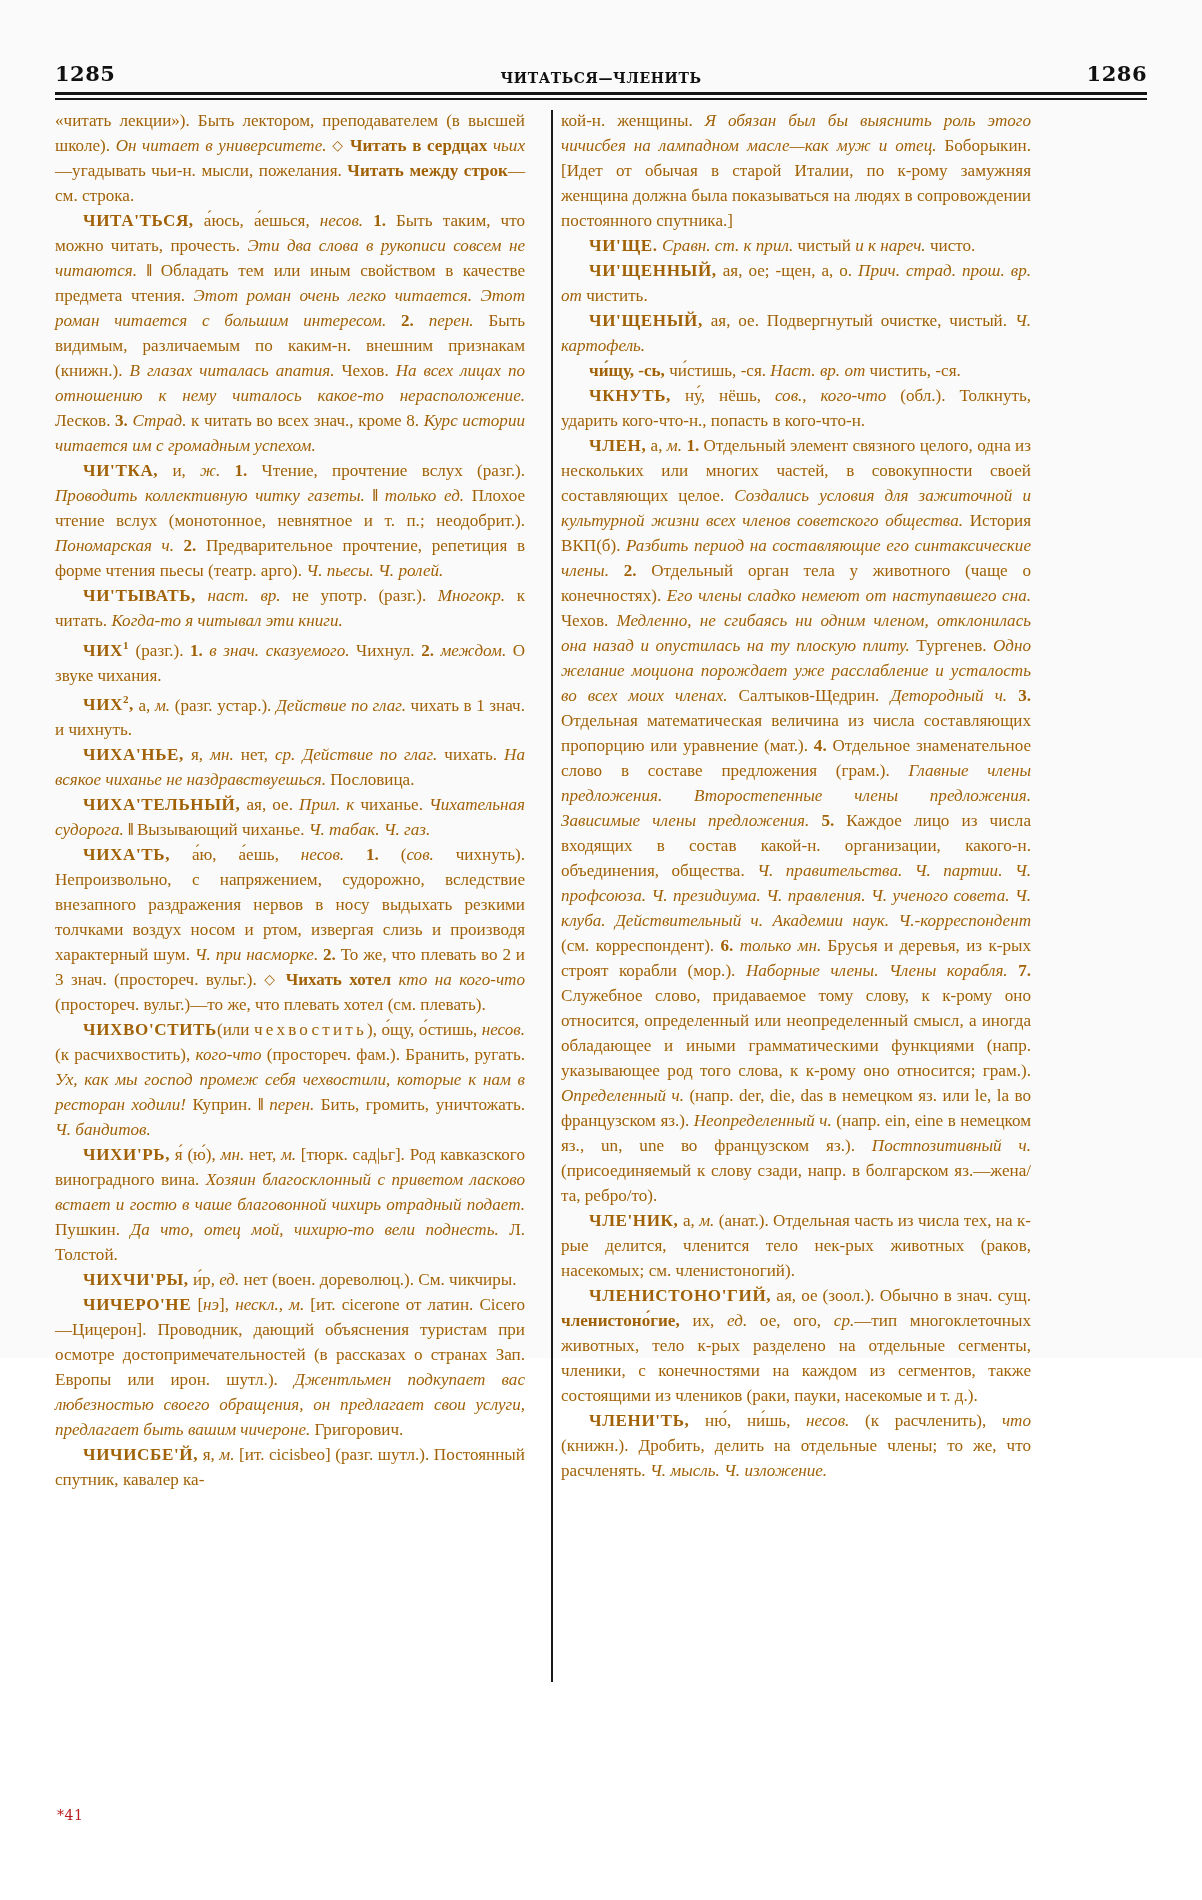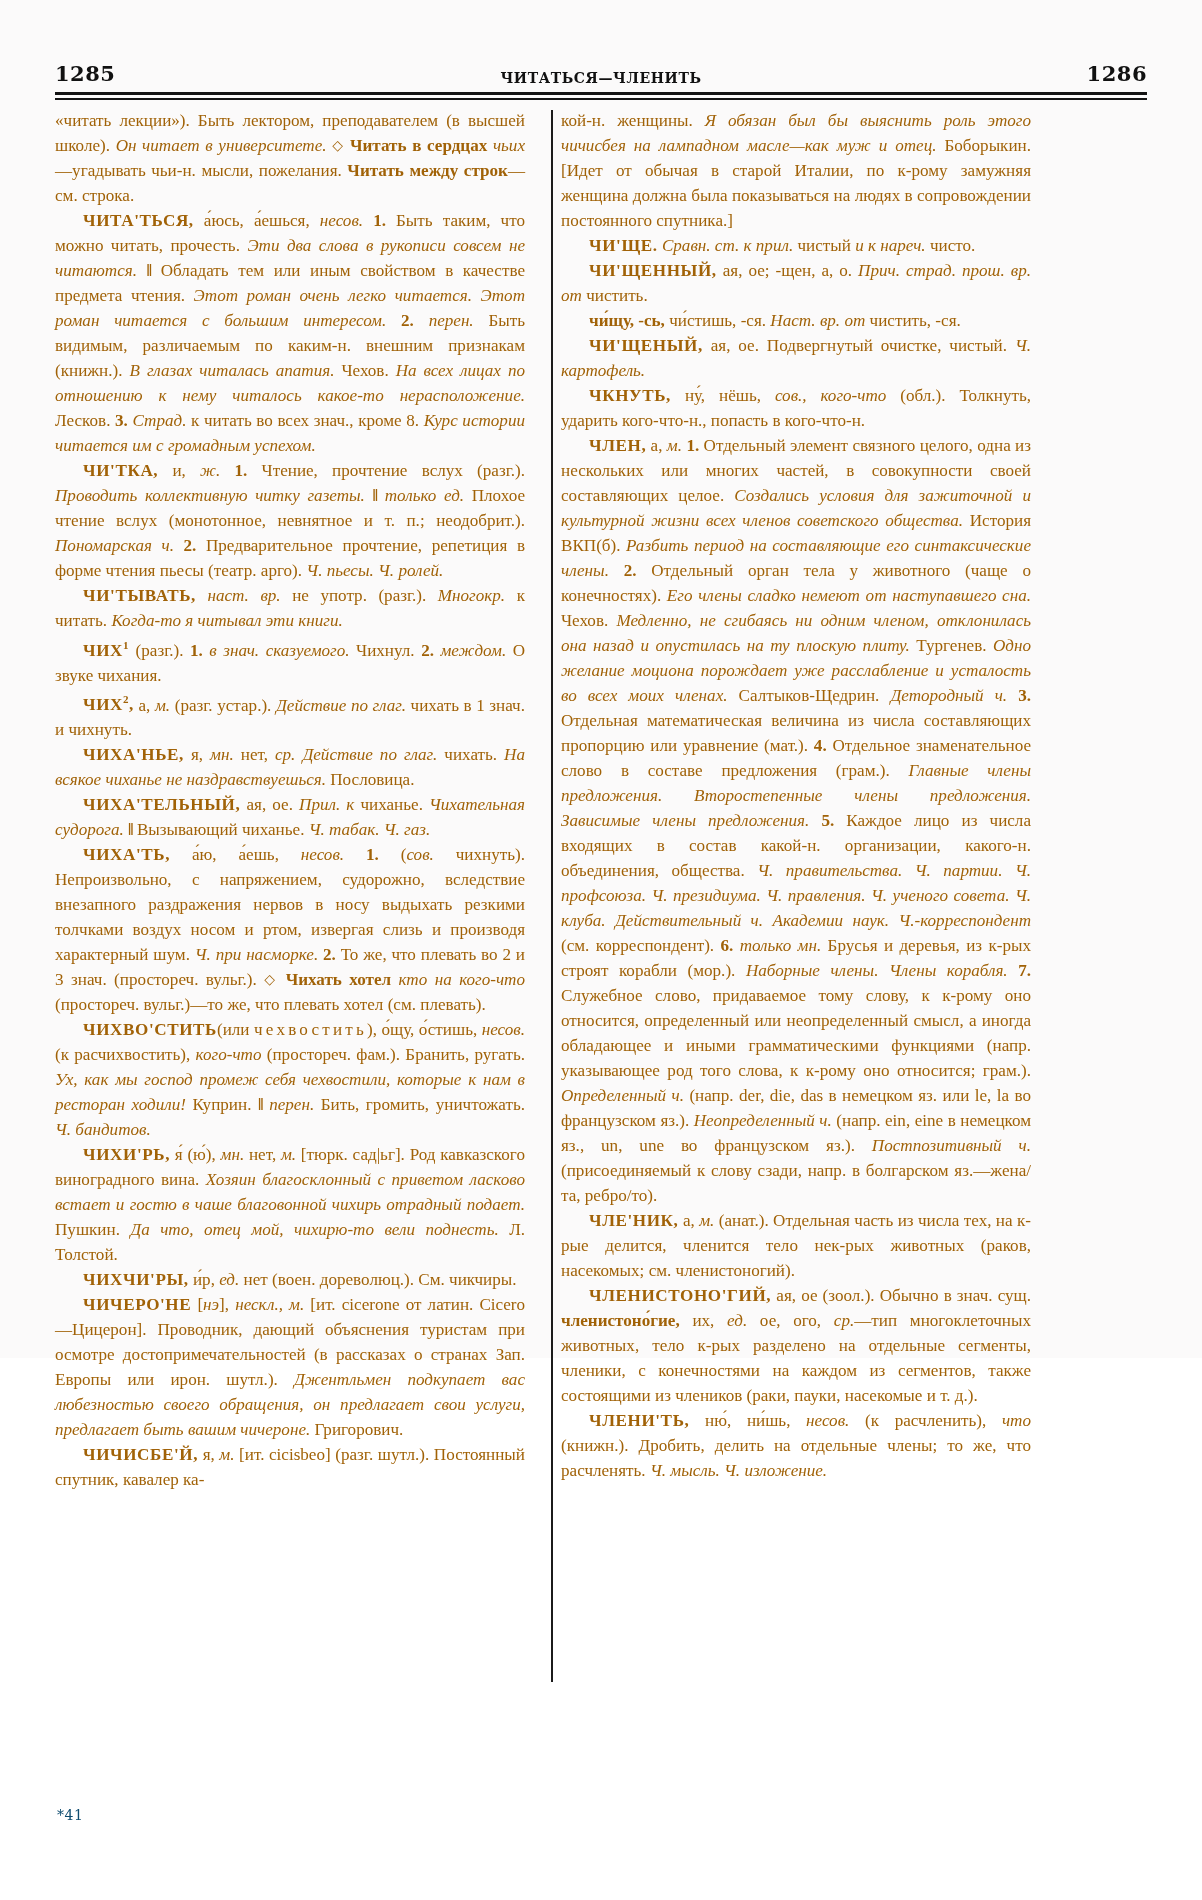--- a/index.html
+++ b/index.html
@@ -105,21 +105,21 @@
   .diamond { font-size: 14px; vertical-align: 1px; }
   .par { font-weight: bold; letter-spacing: -1px; }
 
   
   .signature {
     position: absolute;
     left: 57px;
     top: 1807px;
     font-family: "DejaVu Serif", serif;
     font-size: 14px;
-    color: #0c4a6e;
+    color: #b91c1c;
     letter-spacing: 0.5px;
   }
 </style>
 </head>
 <body>
 
 <div class="page">
 
   <div class="header">
     <span class="folio">1285</span>
@@ -145,22 +145,22 @@
         <p class="entry"><span class="hw">ЧИХИ'РЬ,</span> я́ (ю́), <i>мн.</i> нет, <i>м.</i> [тюрк. сад|ьг]. Род кавказского виноградного вина. <i>Хозяин благосклонный с приветом ласково встает и гостю в чаше благовонной чихирь отрадный подает.</i> Пушкин. <i>Да что, отец мой, чихирю-то вели поднесть.</i> Л. Толстой.</p>
         <p class="entry"><span class="hw">ЧИХЧИ'РЫ,</span> и́р, <i>ед.</i> нет (воен. дореволюц.). См. чикчиры.</p>
         <p class="entry"><span class="hw">ЧИЧЕРО'НЕ</span> [<i>нэ</i>], <i>нескл., м.</i> [ит. cicerone от латин. Cicero—Цицерон]. Проводник, дающий объяснения туристам при осмотре достопримечательностей (в рассказах о странах Зап. Европы или ирон. шутл.). <i>Джентльмен подкупает вас любезностью своего обращения, он предлагает свои услуги, предлагает быть вашим чичероне.</i> Григорович.</p>
         <p class="entry"><span class="hw">ЧИЧИСБЕ'Й,</span> я, <i>м.</i> [ит. cicisbeo] (разг. шутл.). Постоянный спутник, кавалер ка-</p>
       </div>
     <div class="col-divider"></div>
     <div class="col col-right">
         <p class="entry cont">кой-н. женщины. <i>Я обязан был бы выяснить роль этого чичисбея на лампадном масле—как муж и отец.</i> Боборыкин. [Идет от обычая в старой Италии, по к-рому замужняя женщина должна была показываться на людях в сопровождении постоянного спутника.]</p>
         <p class="entry"><span class="hw">ЧИ'ЩЕ.</span> <i>Сравн. ст. к прил.</i> чистый <i>и к нареч.</i> чисто.</p>
         <p class="entry"><span class="hw">ЧИ'ЩЕННЫЙ,</span> ая, ое; -щен, а, о. <i>Прич. страд. прош. вр. от</i> чистить.</p>
+        <p class="entry"><span class="hw">ЧИ'ЩЕНЫЙ,</span> ая, ое. Подвергнутый очистке, чистый. <i>Ч. картофель.</i></p>
         <p class="entry"><span class="hw-sm">чи́щу, -сь,</span> чи́стишь, -ся. <i>Наст. вр. от</i> чистить, -ся.</p>
-        <p class="entry"><span class="hw">ЧИ'ЩЕНЫЙ,</span> ая, ое. Подвергнутый очистке, чистый. <i>Ч. картофель.</i></p>
         <p class="entry"><span class="hw">ЧКНУТЬ,</span> ну́, нёшь, <i>сов., кого-что</i> (обл.). Толкнуть, ударить кого-что-н., попасть в кого-что-н.</p>
         <p class="entry"><span class="hw">ЧЛЕН,</span> а, <i>м.</i> <b>1.</b> Отдельный элемент связного целого, одна из нескольких или многих частей, в совокупности своей составляющих целое. <i>Создались условия для зажиточной и культурной жизни всех членов советского общества.</i> История ВКП(б). <i>Разбить период на составляющие его синтаксические члены.</i> <b>2.</b> Отдельный орган тела у животного (чаще о конечностях). <i>Его члены сладко немеют от наступавшего сна.</i> Чехов. <i>Медленно, не сгибаясь ни одним членом, отклонилась она назад и опустилась на ту плоскую плиту.</i> Тургенев. <i>Одно желание моциона порождает уже расслабление и усталость во всех моих членах.</i> Салтыков-Щедрин. <i>Детородный ч.</i> <b>3.</b> Отдельная математическая величина из числа составляющих пропорцию или уравнение (мат.). <b>4.</b> Отдельное знаменательное слово в составе предложения (грам.). <i>Главные члены предложения. Второстепенные члены предложения. Зависимые члены предложения.</i> <b>5.</b> Каждое лицо из числа входящих в состав какой-н. организации, какого-н. объединения, общества. <i>Ч. правительства. Ч. партии. Ч. профсоюза. Ч. президиума. Ч. правления. Ч. ученого совета. Ч. клуба. Действительный ч. Академии наук. Ч.-корреспондент</i> (см. корреспондент). <b>6.</b> <i>только мн.</i> Брусья и деревья, из к-рых строят корабли (мор.). <i>Наборные члены. Члены корабля.</i> <b>7.</b> Служебное слово, придаваемое тому слову, к к-рому оно относится, определенный или неопределенный смысл, а иногда обладающее и иными грамматическими функциями (напр. указывающее род того слова, к к-рому оно относится; грам.). <i>Определенный ч.</i> (напр. der, die, das в немецком яз. или le, la во французском яз.). <i>Неопределенный ч.</i> (напр. ein, eine в немецком яз., un, une во французском яз.). <i>Постпозитивный ч.</i> (присоединяемый к слову сзади, напр. в болгарском яз.—жена/та, ребро/то).</p>
         <p class="entry"><span class="hw">ЧЛЕ'НИК,</span> а, <i>м.</i> (анат.). Отдельная часть из числа тех, на к-рые делится, членится тело нек-рых животных (раков, насекомых; см. членистоногий).</p>
         <p class="entry"><span class="hw">ЧЛЕНИСТОНО'ГИЙ,</span> ая, ое (зоол.). Обычно в знач. сущ. <b>членистоно́гие,</b> их, <i>ед.</i> ое, ого, <i>ср.</i>—тип многоклеточных животных, тело к-рых разделено на отдельные сегменты, членики, с конечностями на каждом из сегментов, также состоящими из члеников (раки, пауки, насекомые и т. д.).</p>
         <p class="entry"><span class="hw">ЧЛЕНИ'ТЬ,</span> ню́, ни́шь, <i>несов.</i> (к расчленить), <i>что</i> (книжн.). Дробить, делить на отдельные члены; то же, что расчленять. <i>Ч. мысль. Ч. изложение.</i></p>
       </div>
   </div>
 
   <div class="signature">*41</div>
 

